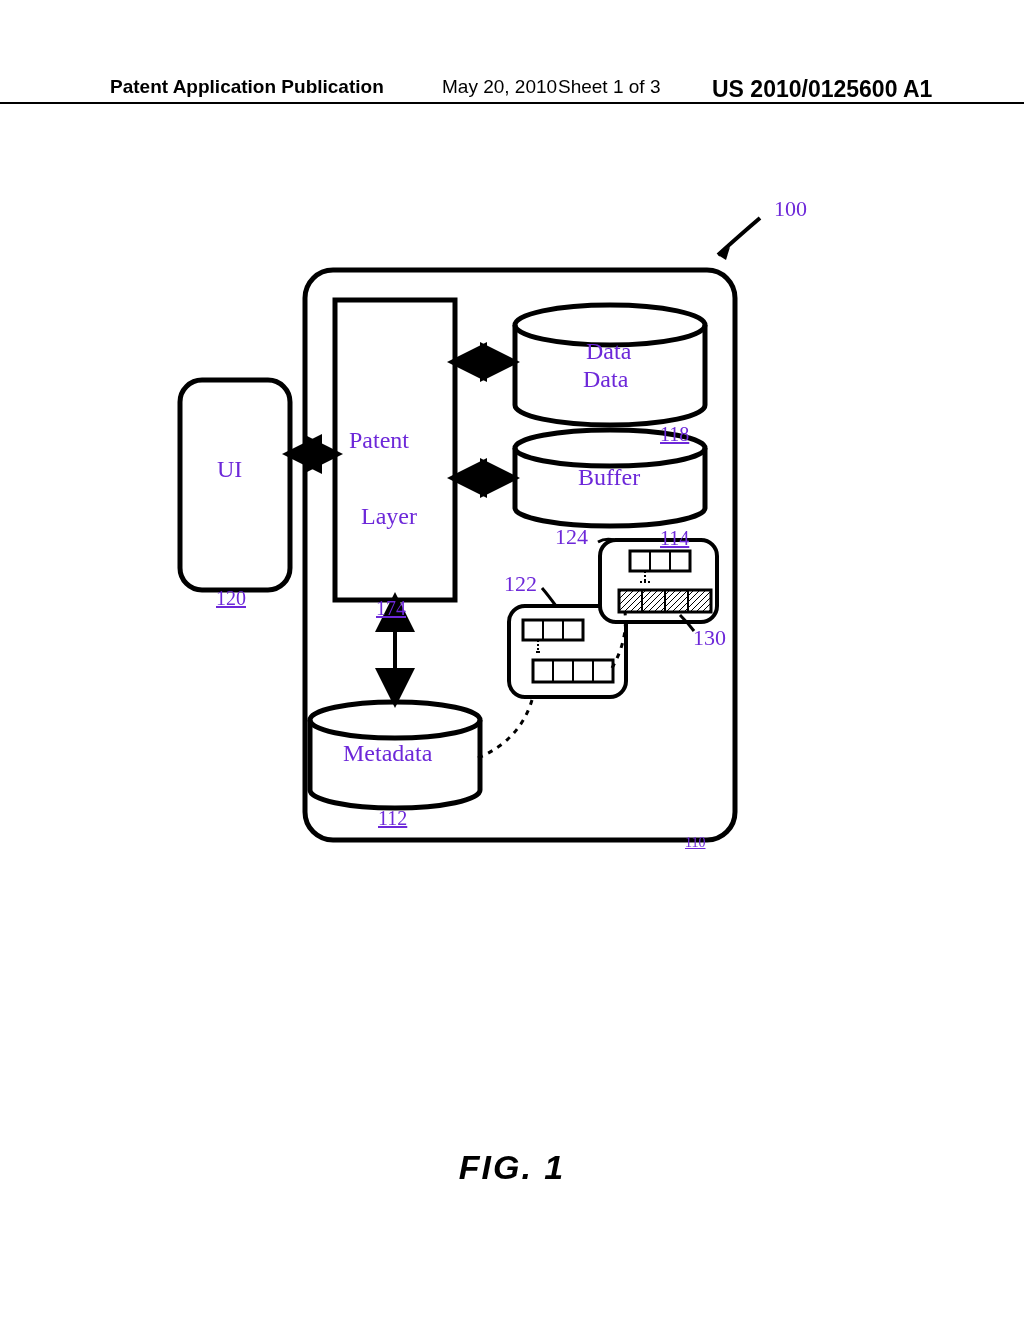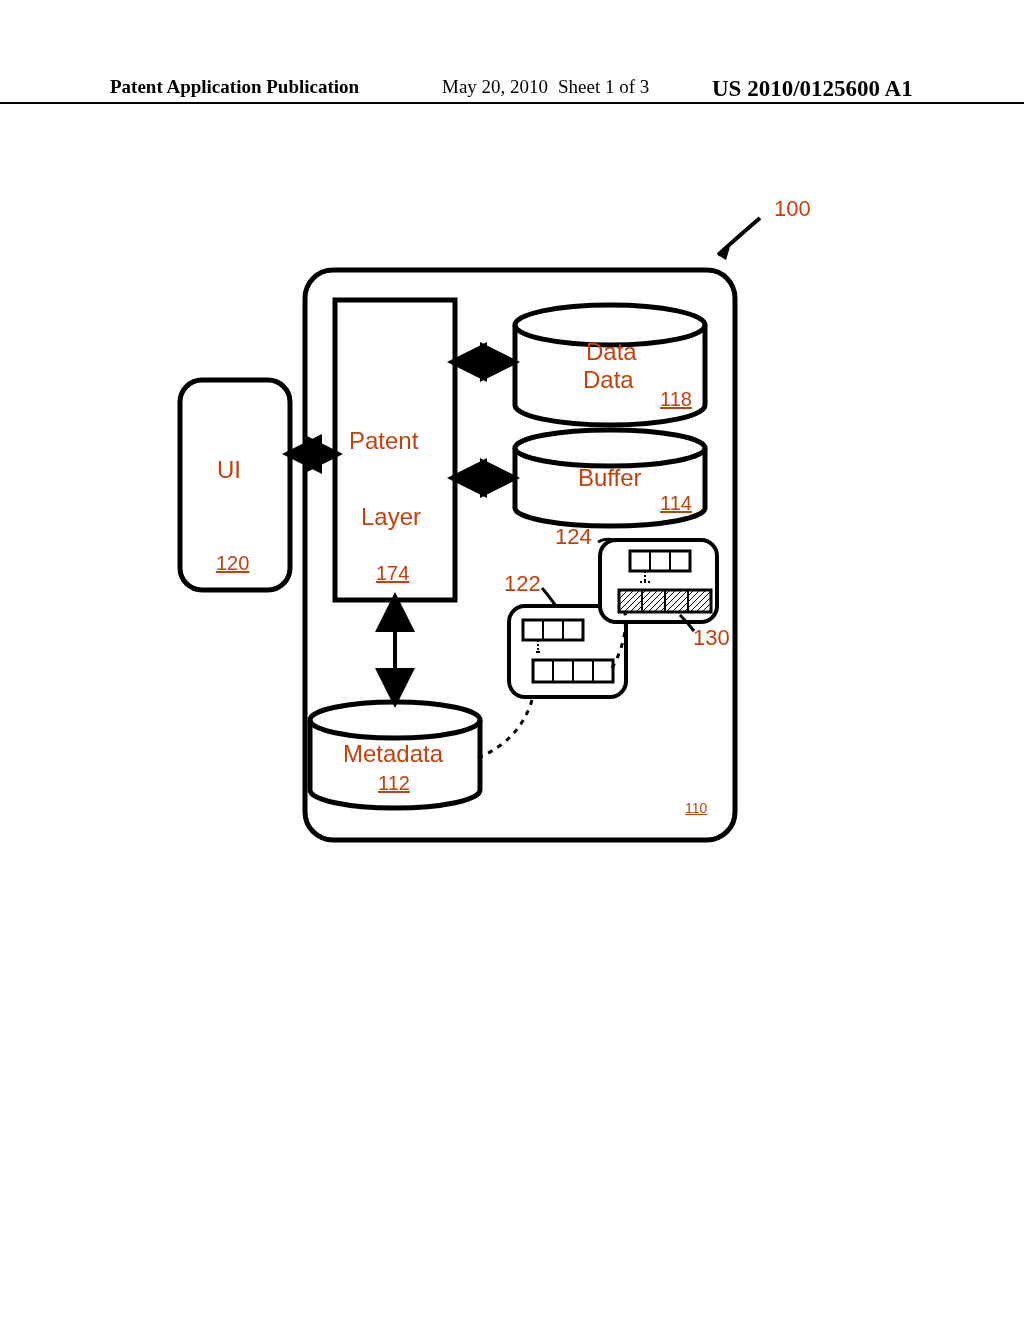--- a/index.html
+++ b/index.html
@@ -16,21 +16,20 @@
     position: absolute;
     inset: 0;
   }
   .header {
     position: absolute;
     top: 76px;
     left: 0;
     right: 0;
     height: 26px;
     border-bottom: 2px solid #000;
-    font-family: Liberation Serif, serif;
   }
   .header-left {
     position: absolute;
     left: 110px;
     top: 0;
     font-size: 19px;
     font-weight: bold;
   }
   .header-date {
     position: absolute;
@@ -55,26 +54,28 @@
   .stage {
     position: absolute;
     left: 0;
     top: 0;
     width: 1024px;
     height: 1320px;
   }
   .text {
     position: absolute;
     font-size: 24px;
-    color: #c2410c;
+    color: #6d28d9;
     white-space: nowrap;
+    font-family: Liberation Serif, serif;
   }
   .small-ref {
     font-size: 20px;
     text-decoration: underline;
+    margin-top: 35px;
   }
   .ref-num {
     font-size: 22px;
   }
   .fig-caption {
     position: absolute;
     top: 1148px;
     left: 0;
     right: 0;
     text-align: center;
@@ -202,13 +203,14 @@
 
   <div class="text" style="left:343px; top:740px;">Metadata</div>
   <div class="text small-ref" style="left:378px; top:772px;">112</div>
 
   <div class="text ref-num" style="left:504px; top:571px;">122</div>
   <div class="text ref-num" style="left:555px; top:524px;">124</div>
   <div class="text ref-num" style="left:693px; top:625px;">130</div>
 
   <div class="text small-ref" style="left:685px; top:800px; font-size:14px;">110</div>
 
+  <div class="fig-caption">FIG.  1</div>
 </div>
 
 </body></html>

